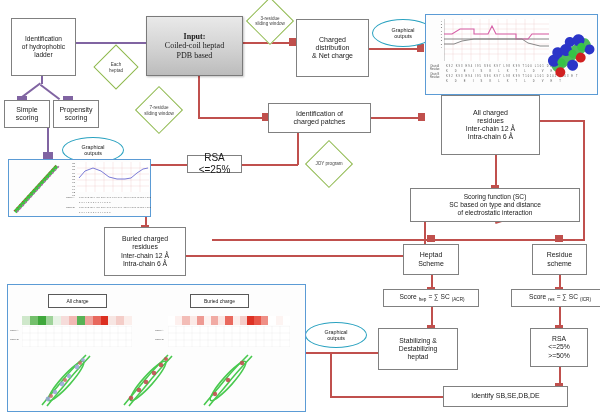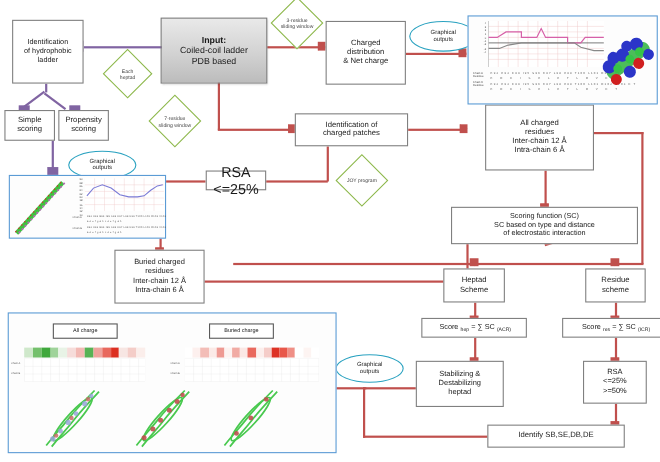--- a/index.html
+++ b/index.html
@@ -7,21 +7,21 @@
        font-family:"Liberation Sans","DejaVu Sans",sans-serif;}
   #stage{position:relative;width:600px;height:420px;}
 
   
   .node{position:absolute;box-sizing:border-box;border:1px solid #808080;
         background:#ffffff;display:flex;align-items:center;justify-content:center;
         text-align:center;color:#1a1a1a;line-height:1.18;}
   .node span{display:block;padding:0 2px;}
 
   .node.input{background:linear-gradient(180deg,#e9e9e9 0%,#d2d2d2 55%,#bcbcbc 100%);
-              border:1px solid #7a7a7a;box-shadow:1px 1px 2px rgba(0,0,0,.25);}
+              border:1px solid #7a7a7a;box-shadow:1px 1px 2px rgba(0,0,0,.25);font-family:Liberation Serif, serif;}
 
   
   .diamond{position:absolute;border:1px solid #8db84b;background:#ffffff;
            transform:rotate(45deg);box-sizing:border-box;}
   .diamond-label{position:absolute;display:flex;align-items:center;justify-content:center;
                  text-align:center;color:#3f3f3f;line-height:1.1;pointer-events:none;}
 
   
   .ellipse{position:absolute;border:1px solid #2aa2c0;border-radius:50%;background:#ffffff;
            display:flex;align-items:center;justify-content:center;text-align:center;
@@ -134,21 +134,21 @@
     <div>
       <span>Identification</span>
       <span>of hydrophobic</span>
       <span>ladder</span>
     </div>
   </div>
 
   <div class="node input" style="left:146px;top:16px;width:97px;height:60px;font-size:8px;">
     <div>
       <span style="font-weight:bold;">Input:</span>
-      <span>Coiled-coil ladder</span>
+      <span>Coiled-coil heptad</span>
       <span>PDB based</span>
     </div>
   </div>
 
   <div class="node" style="left:4px;top:100px;width:46px;height:28px;font-size:7px;">
     <div>
       <span>Simple</span>
       <span>scoring</span>
     </div>
   </div>
@@ -177,21 +177,21 @@
 
   <div class="node" style="left:441px;top:95px;width:99px;height:60px;font-size:7px;">
     <div>
       <span>All charged</span>
       <span>residues</span>
       <span>Inter-chain 12 Å</span>
       <span>Intra-chain 6 Å</span>
     </div>
   </div>
 
-  <div class="node" style="left:187px;top:155px;width:55px;height:18px;font-size:13px;">
+  <div class="node" style="left:187px;top:155px;width:55px;height:18px;font-size:10px;">
     <span>RSA &lt;=25%</span>
   </div>
 
   <div class="node" style="left:104px;top:227px;width:82px;height:49px;font-size:6.8px;">
     <div>
       <span>Buried charged</span>
       <span>residues</span>
       <span>Inter-chain 12 Å</span>
       <span>Intra-chain 6 Å</span>
     </div>

